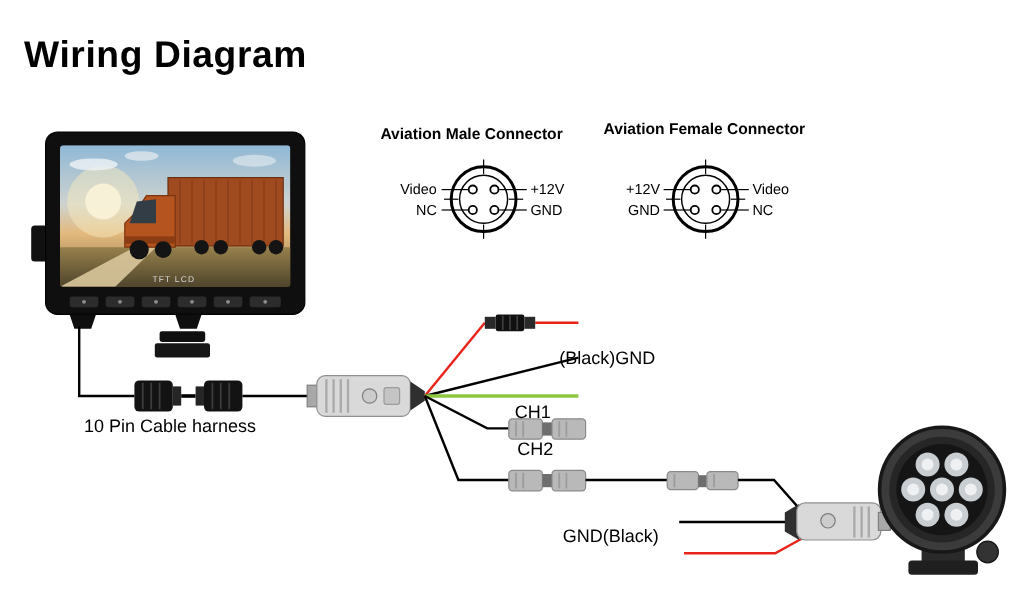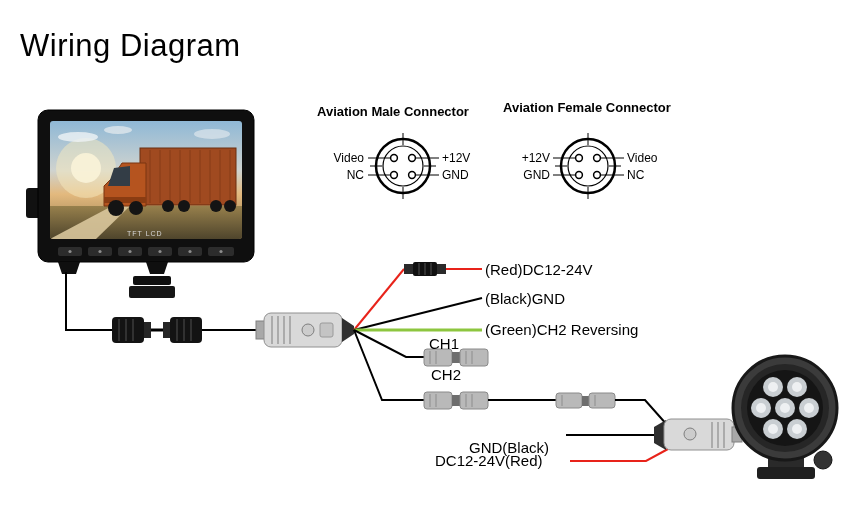--- a/index.html
+++ b/index.html
@@ -3,21 +3,21 @@
 <meta charset="utf-8">
 <style>
   html,body{margin:0;padding:0;background:#fff;}
   #canvas{position:relative;width:845px;height:507px;background:#fff;overflow:hidden;
           font-family:"Liberation Sans",sans-serif;color:#000;}
   #diagram-svg{position:absolute;left:0;top:0;}
   .lbl{position:absolute;font-size:15px;line-height:1.15;white-space:nowrap;}
   .pin{position:absolute;font-size:12px;line-height:1.1;white-space:nowrap;}
   .pin.r{text-align:right;}
   .ctitle{position:absolute;font-size:13px;font-weight:bold;white-space:nowrap;}
-  #page-title{position:absolute;left:20px;top:28px;margin:0;font-size:31px;font-weight:400;
+  #page-title{position:absolute;left:20px;top:28px;margin:0;font-size:31px;font-weight:700;
               letter-spacing:0.5px;}
   #tft{position:absolute;left:127px;top:230px;font-size:7px;color:#d8d8d8;letter-spacing:1px;}
 </style>
 </head>
 <body>
 
 <div id="canvas">
 
 <svg id="diagram-svg" width="845" height="507" viewBox="0 0 845 507">
   <defs>
@@ -277,22 +277,20 @@
 <div class="pin r" style="left:328px;top:152px;width:36px;">Video</div>
 <div class="pin r" style="left:328px;top:169px;width:36px;">NC</div>
 <div class="pin" style="left:442px;top:152px;">+12V</div>
 <div class="pin" style="left:442px;top:169px;">GND</div>
 
 <div class="pin r" style="left:514px;top:152px;width:36px;">+12V</div>
 <div class="pin r" style="left:514px;top:169px;width:36px;">GND</div>
 <div class="pin" style="left:627px;top:152px;">Video</div>
 <div class="pin" style="left:627px;top:169px;">NC</div>
 
-
-<div class="lbl" style="left:485px;top:261px;">(Red)DC12-24V</div>
-<div class="lbl" style="left:485px;top:290px;">(Black)GND</div>
-<div class="lbl" style="left:485px;top:321px;">(Green)CH2 Reversing</div>
+<div class="lbl" style="left:70px;top:347px;">10 Pin Cable harness</div>
+
+<div class="lbl" style="left:466px;top:290px;">(Black)GND</div>
 <div class="lbl" style="left:429px;top:335px;">CH1</div>
 <div class="lbl" style="left:431px;top:366px;">CH2</div>
 <div class="lbl" style="left:469px;top:439px;">GND(Black)</div>
-<div class="lbl" style="left:435px;top:452px;">DC12-24V(Red)</div>
 
 </div>
 
 </body></html>

